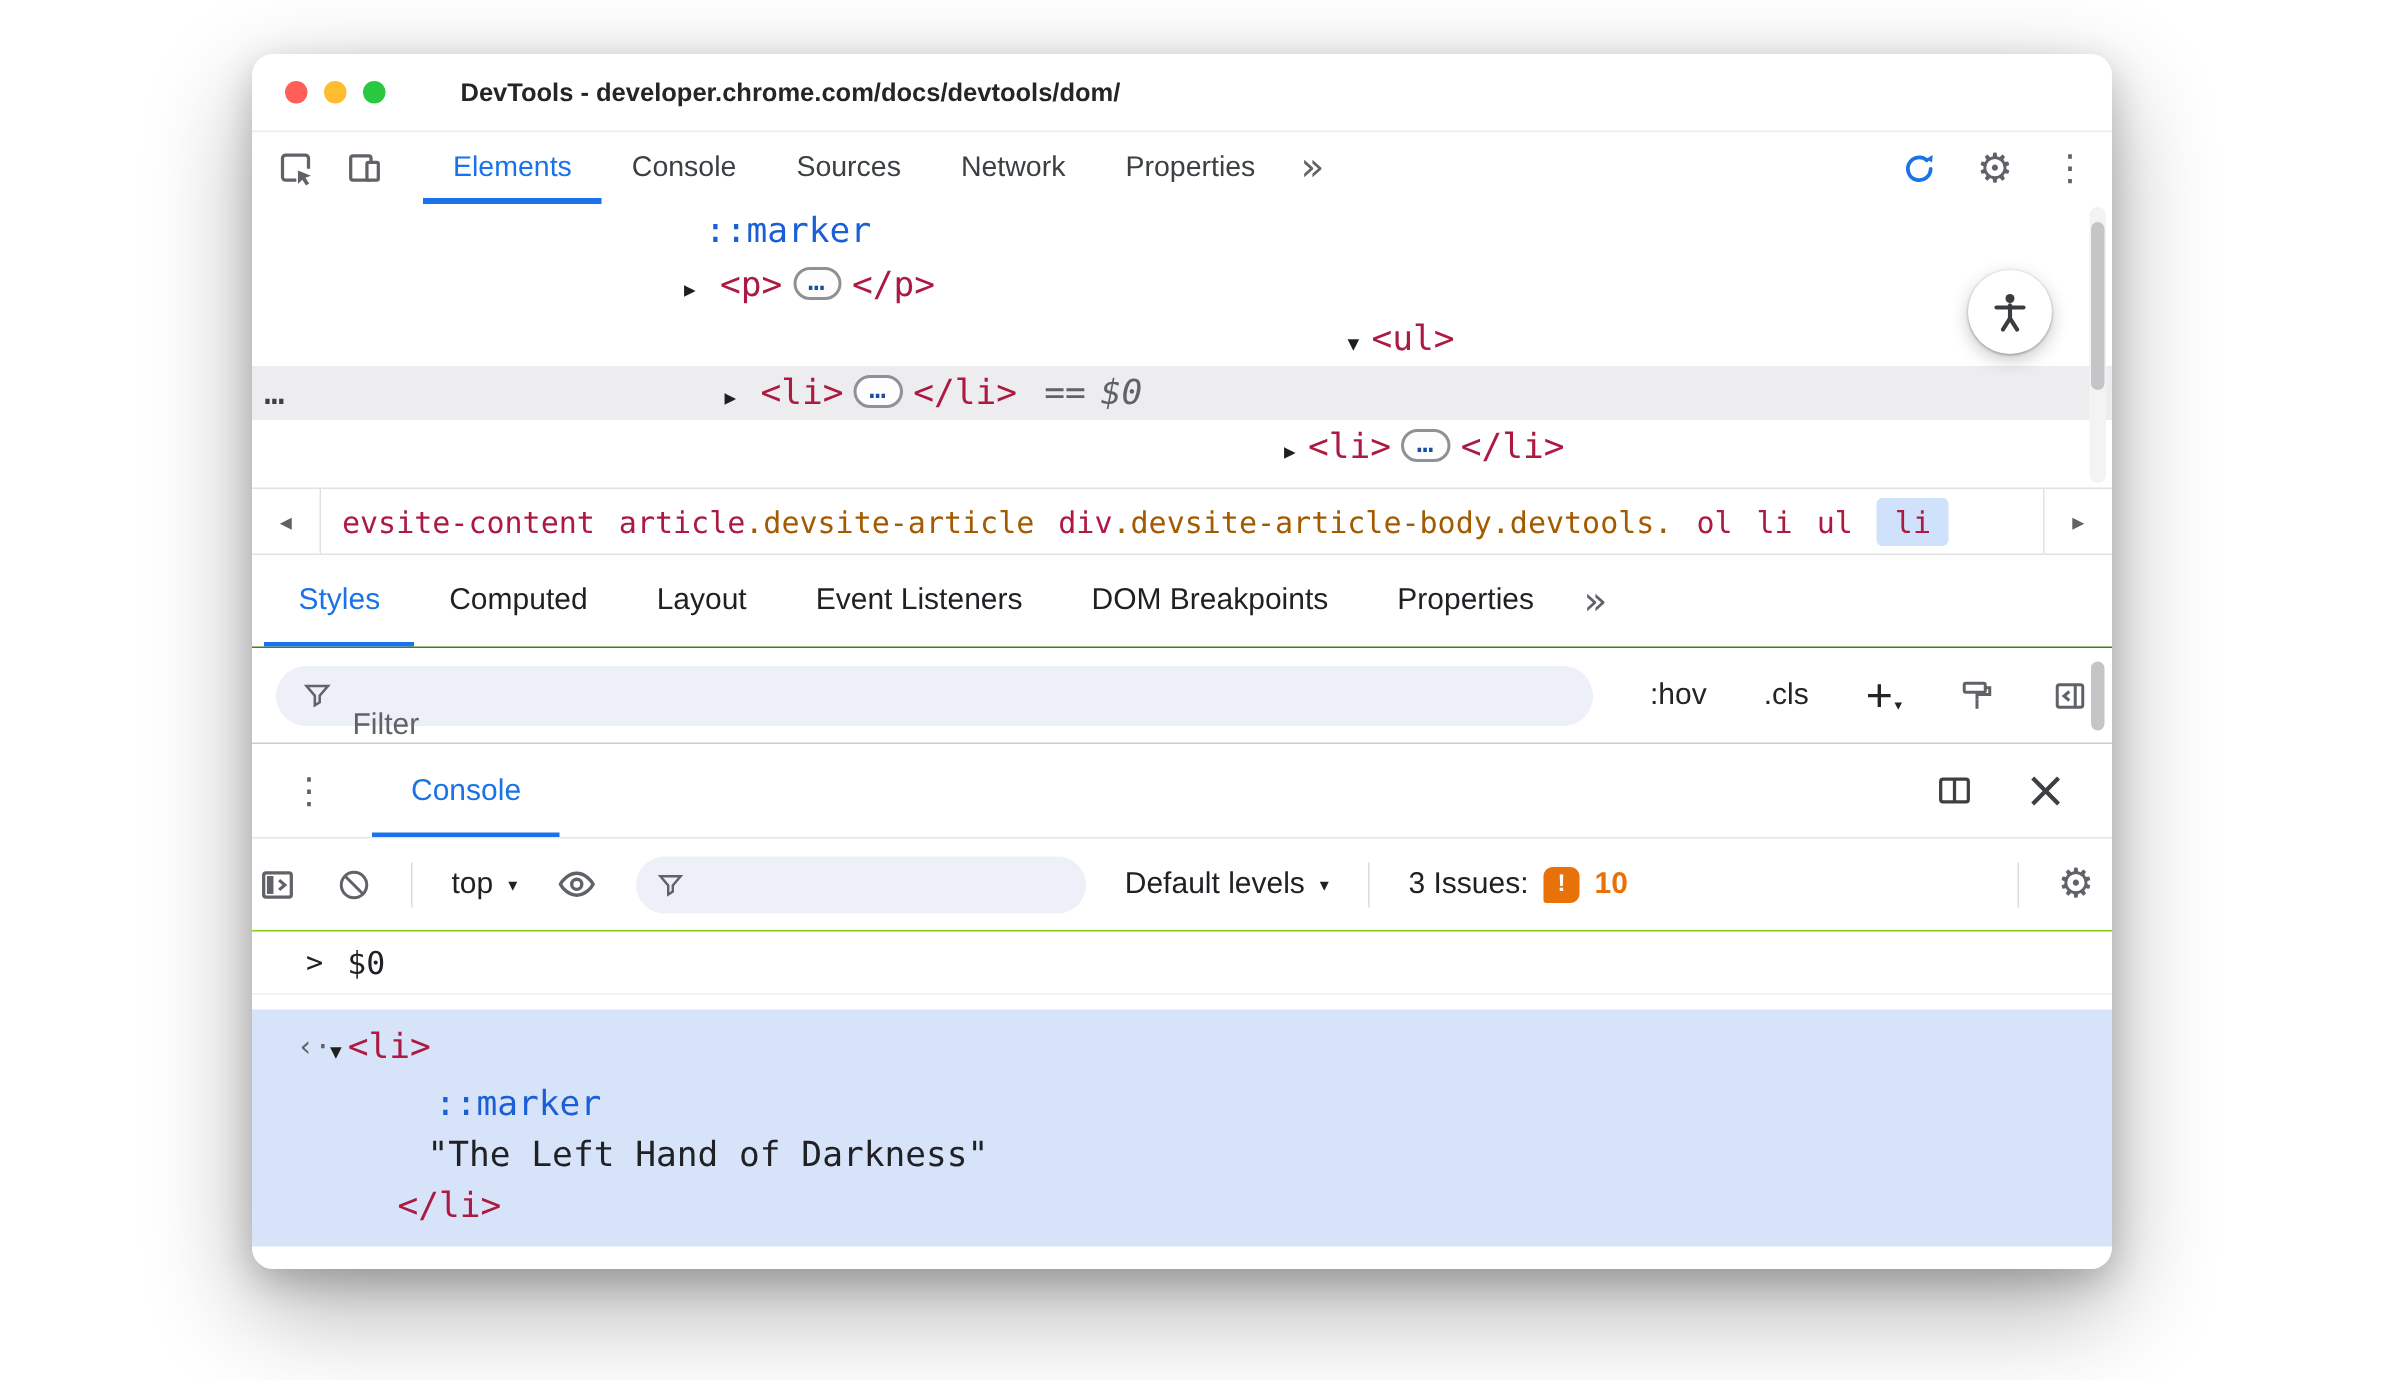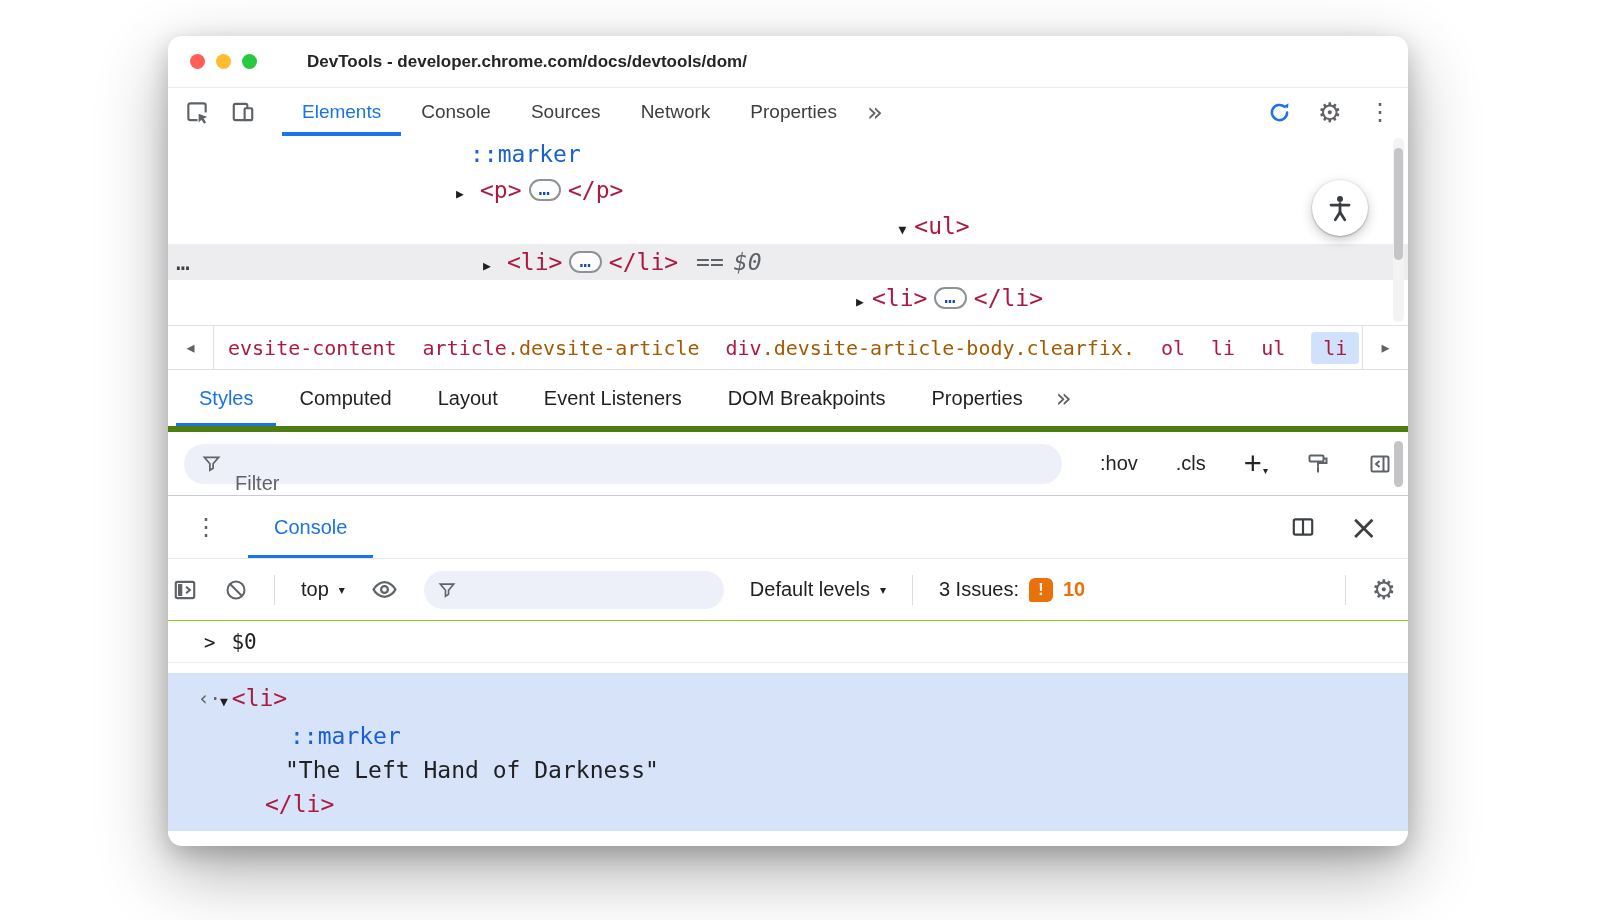--- a/index.html
+++ b/index.html
@@ -58,26 +58,26 @@
   .a11y-btn { position:absolute; right:40px; top:44px; width:56px; height:56px; border-radius:50%; background:#fff;
               display:flex; align-items:center; justify-content:center; color:#3a3d40; cursor:pointer;
               box-shadow:0 1px 2px rgba(0,0,0,.22), 0 4px 12px rgba(0,0,0,.22), 0 0 0 1px rgba(0,0,0,.04); }
   
   .crumbs { height:45px; border-top:1px solid #e1e1e3; border-bottom:1px solid #e1e1e3; display:flex; align-items:stretch;
             font-family:"DejaVu Sans Mono","Liberation Mono",monospace; font-size:20px; }
   .crumb-nav { width:46px; flex:none; display:flex; align-items:center; justify-content:center; color:#5f6368;
                font-size:16px; cursor:pointer; font-family:"DejaVu Sans",sans-serif; }
   .crumb-nav.left  { border-right:1px solid #e1e1e3; }
   .crumb-nav.right { border-left:1px solid #e1e1e3; margin-left:auto; }
-  .crumb-list { display:flex; align-items:center; gap:26px; padding:0 14px; white-space:nowrap; overflow:hidden; flex:1; }
+  .crumb-list { display:flex; align-items:center; gap:16px; padding:0 14px; white-space:nowrap; overflow:hidden; flex:1; }
   .crumb { color:var(--tag,#ad1a41); cursor:pointer; }
   .crumb .cls { color:var(--attr,#a35a00); }
   .crumb.selected { background:var(--crumb-selected-bg,#d0e1fb); padding:4px 12px; border-radius:4px; }
   
-  .subtabs { height:62px; display:flex; align-items:stretch; padding:0 8px; border-bottom:6px solid #4d7c0f; }
+  .subtabs { height:62px; display:flex; align-items:stretch; padding:0 8px; border-bottom:1px solid #4d7c0f; }
   .stab { padding:0 23px; display:flex; align-items:center; font-size:20px; color:#1f2023; cursor:pointer; white-space:nowrap; }
   .stab.active { color:var(--accent,#1a73e8); box-shadow:inset 0 -3px 0 var(--accent,#1a73e8); }
   
   .stylesbar { height:64px; display:flex; align-items:center; padding:0 16px; border-bottom:1px solid #c9cbce; position:relative; }
   .filter-pill { width:878px; height:40px; border-radius:20px; background:var(--input-bg,#edf0f8);
                  display:flex; align-items:center; padding:0 18px; gap:12px; color:#5f6368; }
   .filter-pill input { flex:1; border:none; outline:none; background:transparent; font-size:20px; color:#701a75;
                        font-family:"Liberation Sans",sans-serif; min-width:0;margin-top:40px; }
   .filter-pill input::placeholder { color:#5f6368; }
   .styles-controls { display:flex; align-items:center; gap:38px; margin-left:38px; color:#232426; font-size:20px; }
@@ -201,21 +201,21 @@
     </div>
   </div>
 
   <div class="crumbs">
     <div class="crumb-nav left">
       <span>◂</span>
     </div>
     <div class="crumb-list">
       <span class="crumb">evsite-content</span>
       <span class="crumb"><span>article</span><span class="cls">.devsite-article</span></span>
-      <span class="crumb"><span>div</span><span class="cls">.devsite-article-body.clearfix.</span></span>
+      <span class="crumb"><span>div</span><span class="cls">.devsite-article-body.devtools.</span></span>
       <span class="crumb">ol</span>
       <span class="crumb">li</span>
       <span class="crumb">ul</span>
       <span class="crumb selected">li</span>
     </div>
     <div class="crumb-nav right">
       <span>▸</span>
     </div>
   </div>
 

